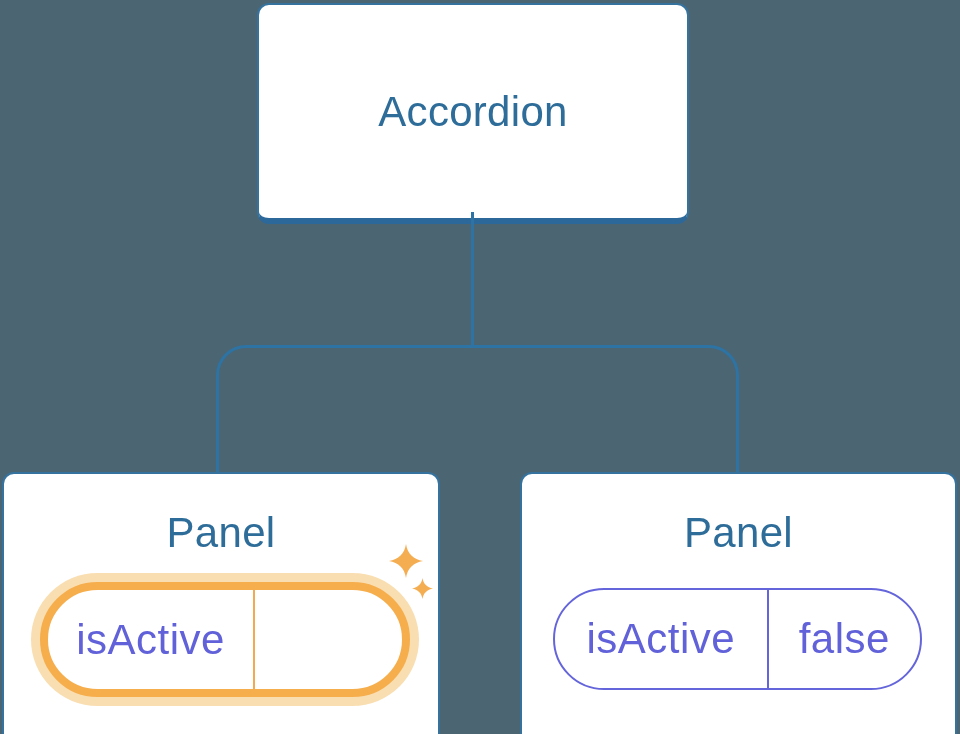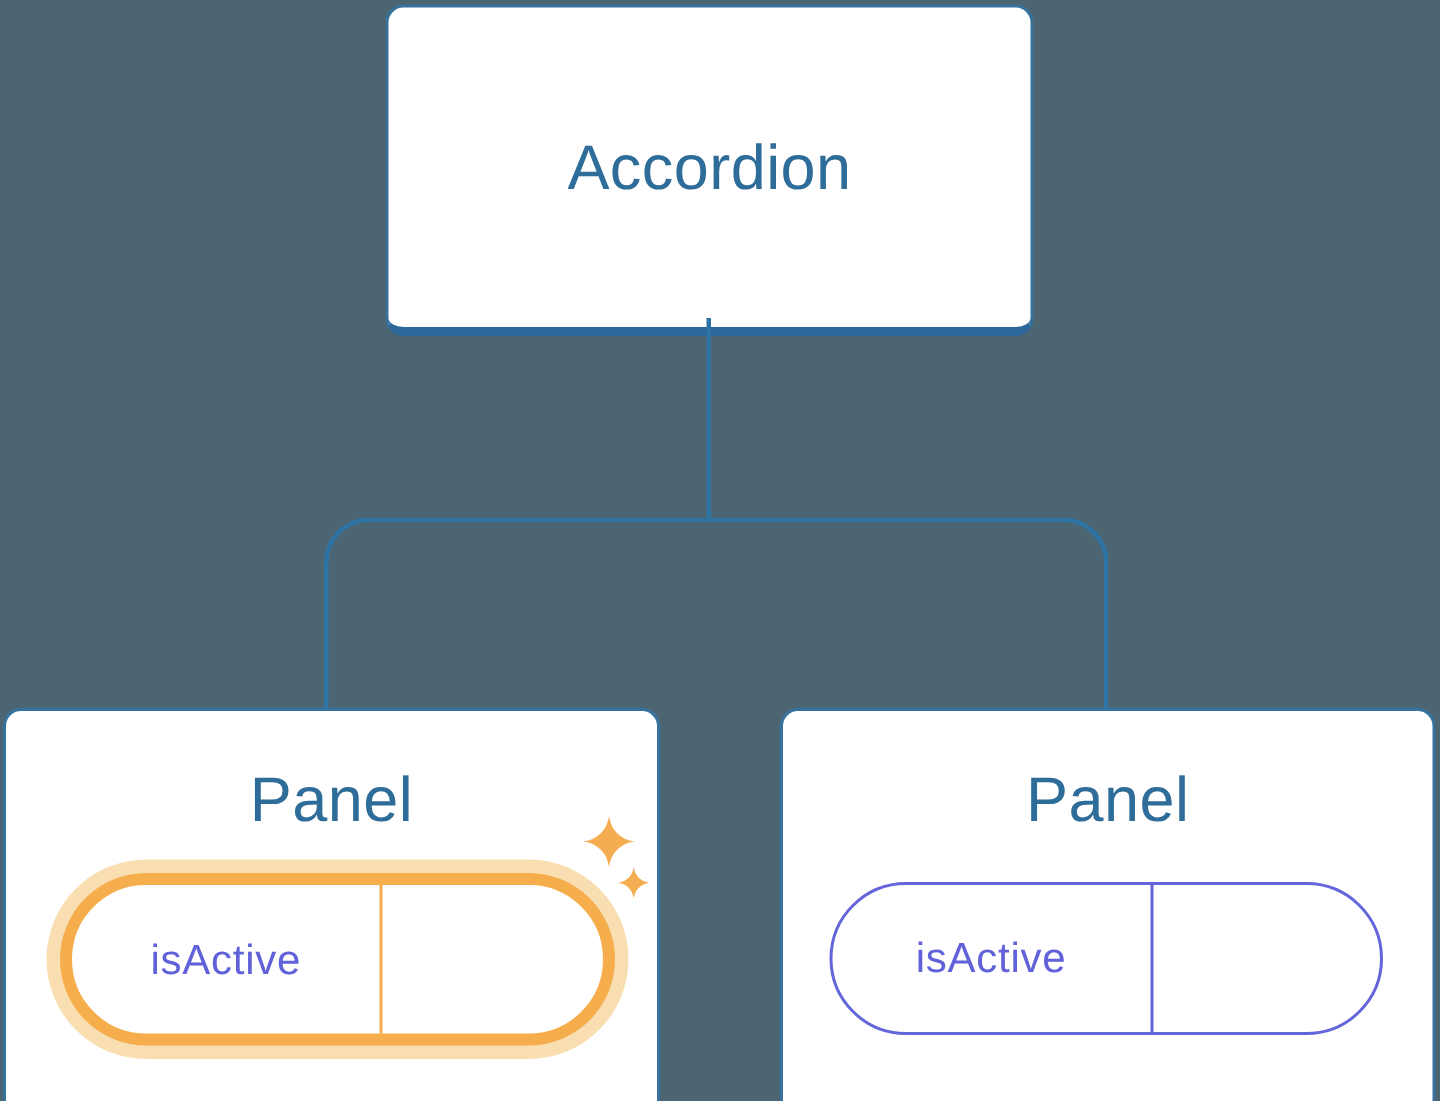--- a/index.html
+++ b/index.html
@@ -69,21 +69,21 @@
     background:var(--node-fill);
     border-radius:999px;
     z-index:1;
   }
   .pill-cell{
     display:flex; align-items:center; justify-content:center;
   }
   .cell-key{ width:58.5%; }
   .cell-val{ flex:1; }
   .state-text{
-    font-size:28px;
+    font-size:42px;
     color:var(--state-text);
     letter-spacing:0.5px;
   }
   #state-pill-active{
     left:36px; top:108px; width:370px; height:115px;
     border:8px solid var(--active-ring);
     box-shadow:0 0 0 9px var(--active-halo);
   }
   #state-pill-active .cell-key{ border-right:2px solid var(--active-divider); }
   #state-pill-active .state-value{ font-weight:700; }
@@ -129,16 +129,19 @@
     </svg>
   </div>
 
   <div class="node panel-node" id="panel-node-inactive">
     <div class="node-label panel-title">Panel</div>
 
     <div class="pill" id="state-pill-inactive">
       <div class="pill-cell cell-key">
         <span class="state-text">isActive</span>
       </div>
+      <div class="pill-cell cell-val">
+        <span class="state-text">false</span>
+      </div>
     </div>
   </div>
 
 </div>
 
 </body></html>

